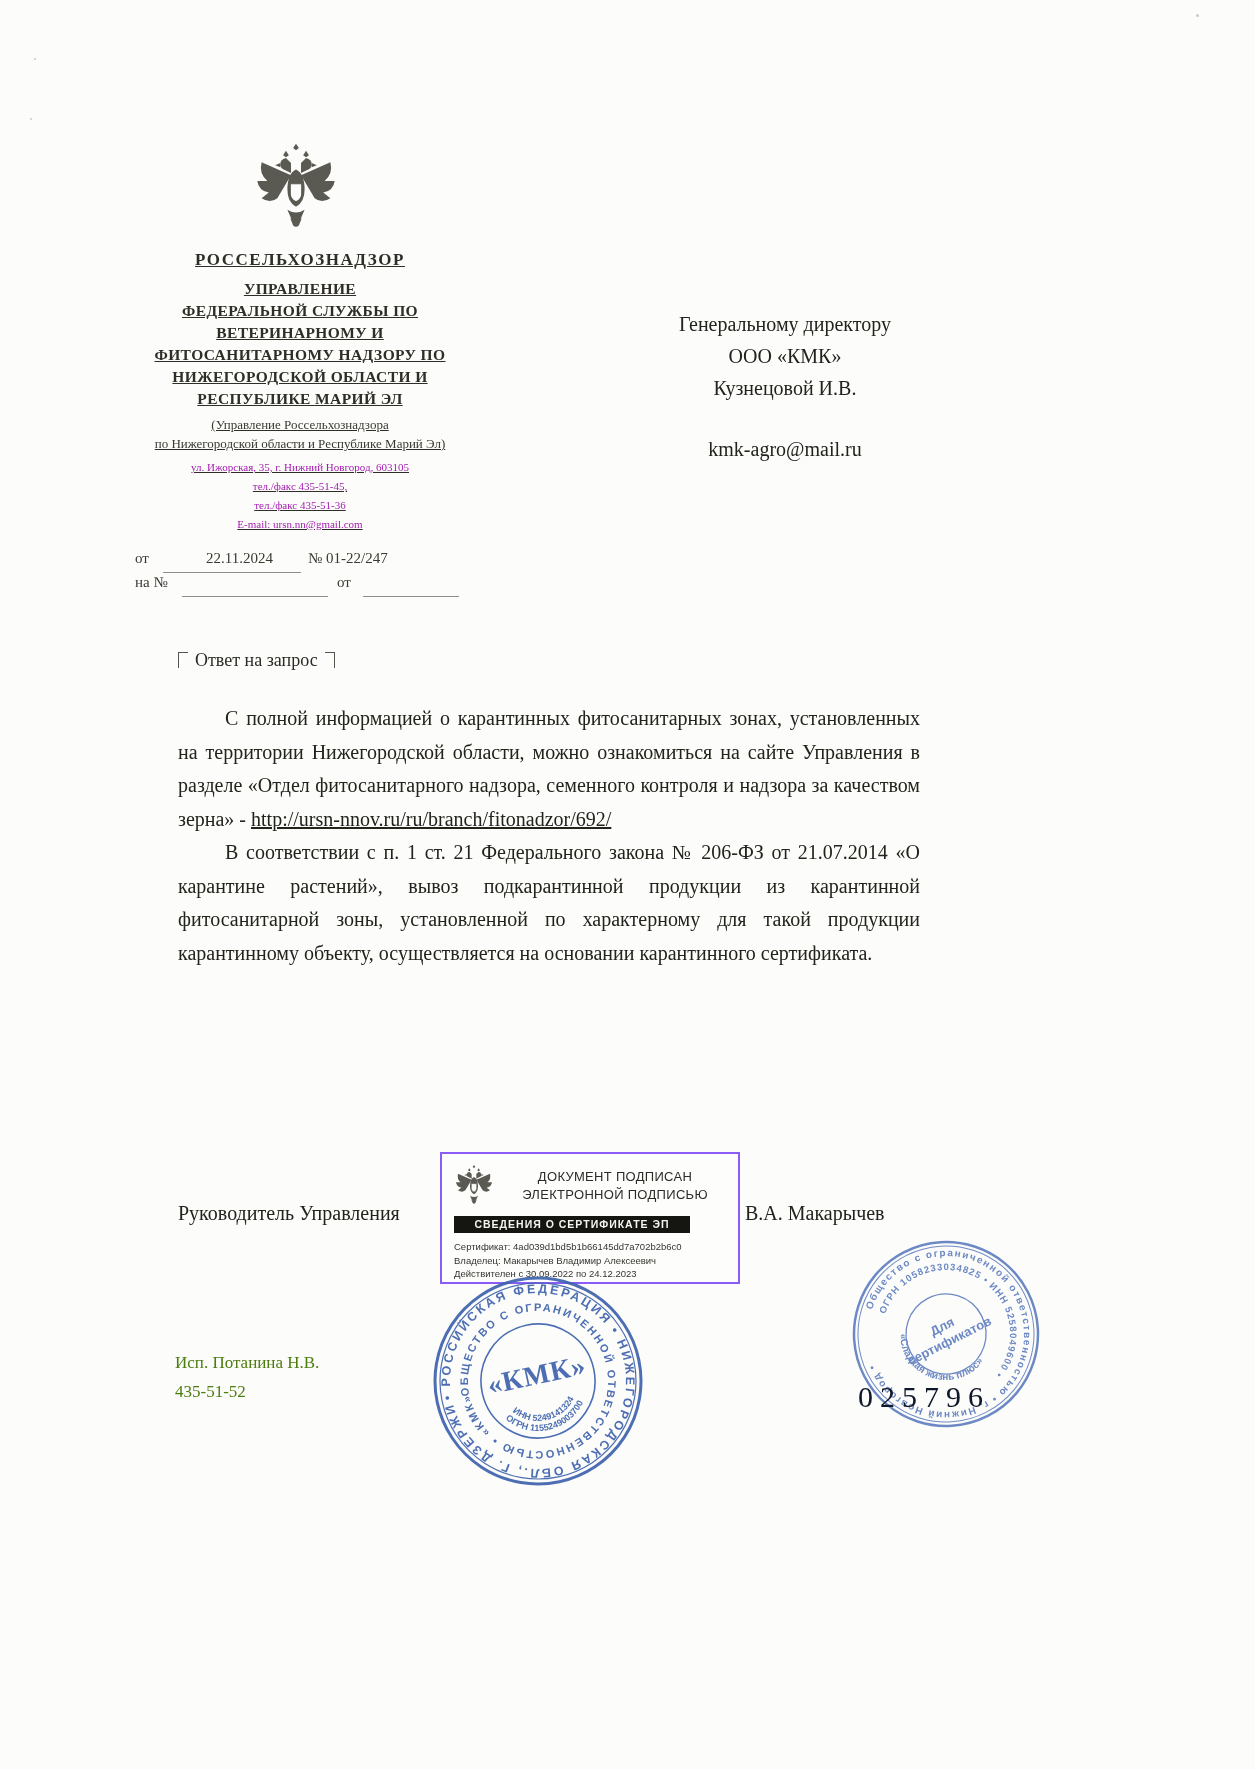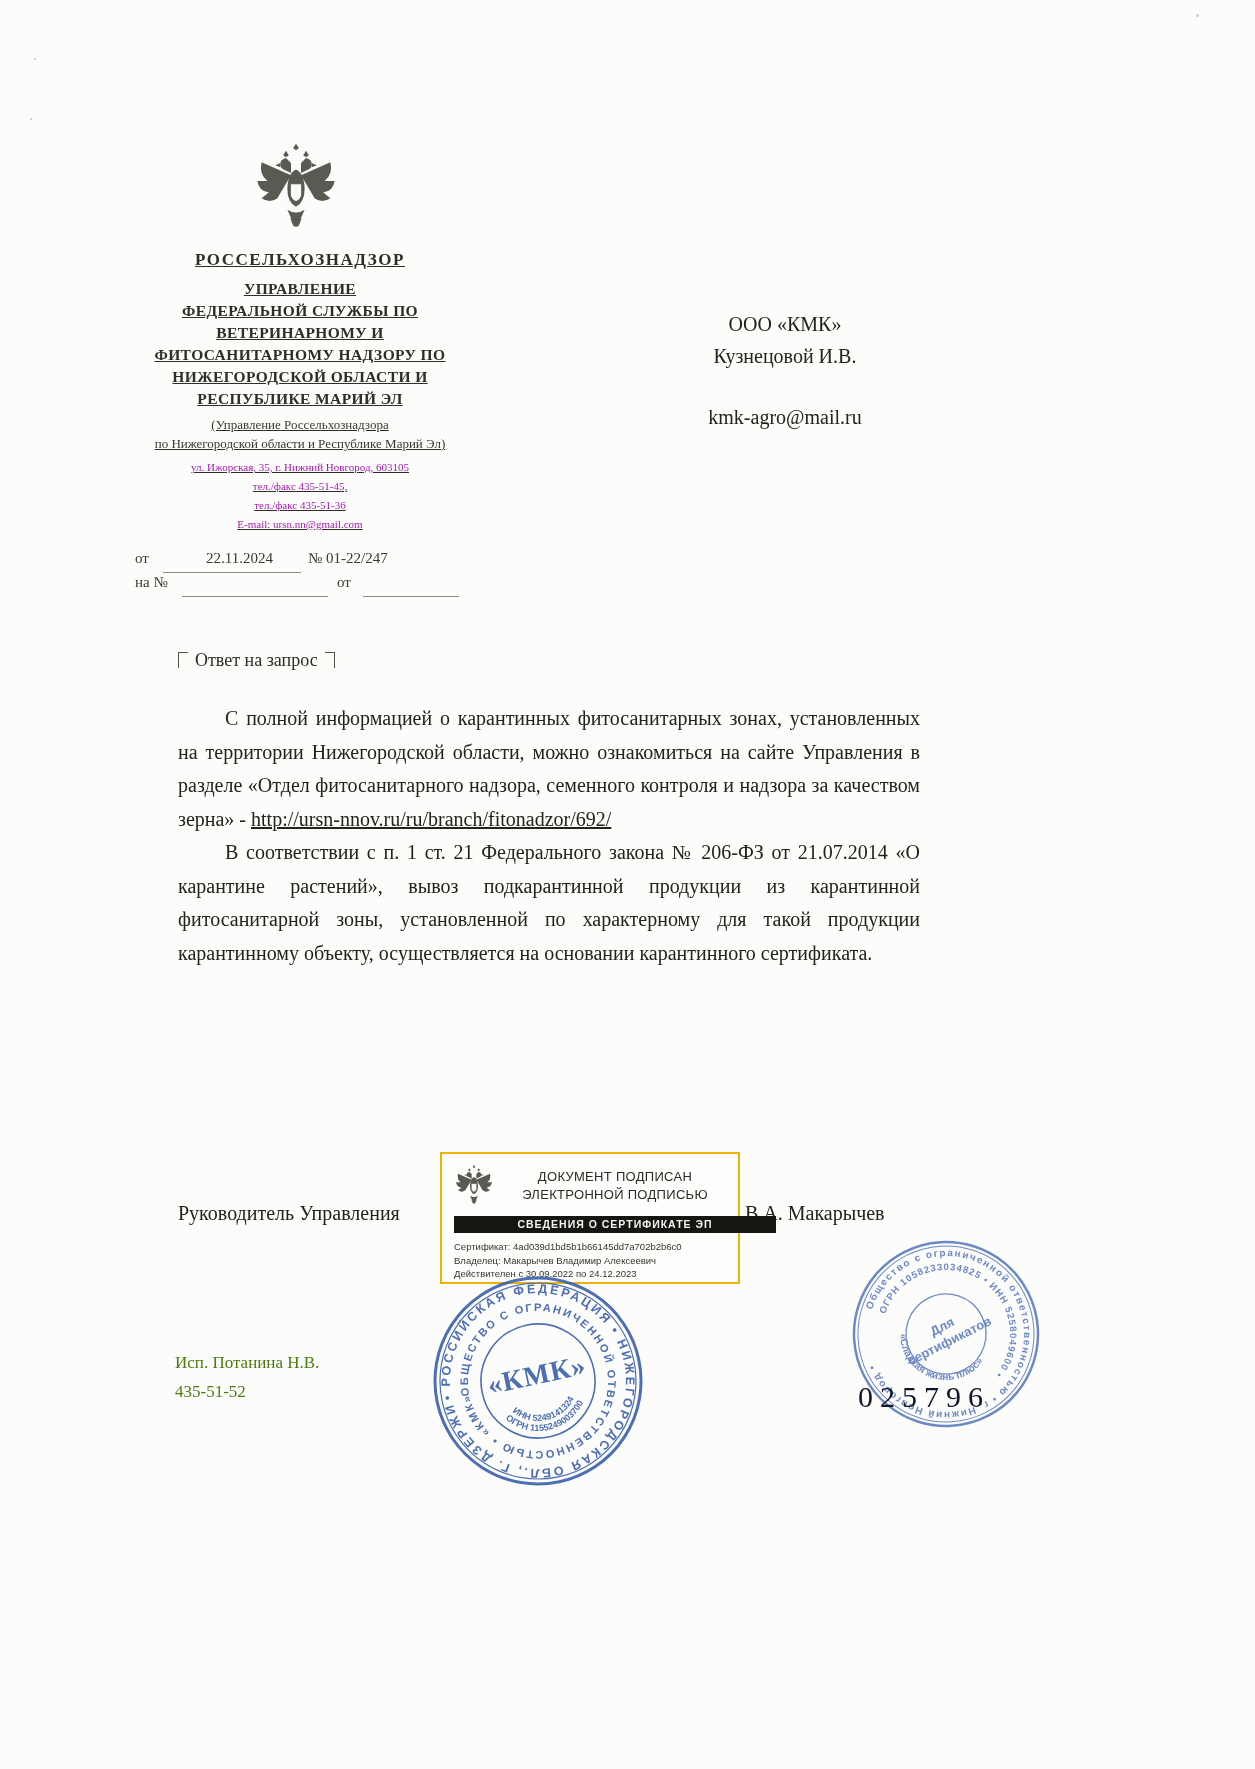--- a/index.html
+++ b/index.html
@@ -31,24 +31,24 @@
   .corner.r{border-right:1.4px solid #55544c;}
   
   .bodytext{position:absolute;left:178px;top:702px;width:742px;font-size:20px;line-height:33.5px;text-align:justify;color:#23221b;}
   .bodytext p{margin:0;text-indent:47px;}
   .doclink{text-decoration:underline;word-break:break-all;color:#23221b;}
   
   .sig-title{position:absolute;left:178px;top:1202px;font-size:20px;color:#23221c;}
   .sig-name{position:absolute;left:745px;top:1202px;font-size:20px;color:#23221c;}
   
   .esign{position:absolute;left:440px;top:1152px;width:300px;height:132px;background:#fdfdfc;
-    border:2px solid #eab308;box-sizing:border-box;font-family:"Liberation Sans","DejaVu Sans",sans-serif;}
+    border:2px solid #8b5cf6;box-sizing:border-box;font-family:"Liberation Sans","DejaVu Sans",sans-serif;}
   .esign .eagle-sm{position:absolute;left:12px;top:10px;width:40px;height:46px;}
   .esign .ehead{position:absolute;left:58px;top:14px;width:230px;text-align:center;font-size:13px;line-height:18px;color:#2c2c27;letter-spacing:.3px;}
-  .esign .ebar{position:absolute;left:12px;top:62px;width:322px;height:17px;background:#151511;color:#f4f4f0;
+  .esign .ebar{position:absolute;left:12px;top:62px;width:236px;height:17px;background:#151511;color:#f4f4f0;
     font-size:10.5px;font-weight:bold;letter-spacing:1px;text-align:center;line-height:17px;}
   .esign .einfo{position:absolute;left:12px;top:86px;font-size:9.5px;line-height:13.5px;color:#34342e;text-align:left;}
   
   .stamp{position:absolute;}
   .stamp-kmk{left:418px;top:1258px;transform:rotate(-12deg);opacity:.92;}
   .stamp-cert{left:836px;top:1224px;transform:rotate(18deg);opacity:.8;}
   .ringtext{font-family:"Liberation Sans","DejaVu Sans",sans-serif;font-weight:bold;}
   
   .executor{position:absolute;left:175px;top:1348px;font-size:17px;line-height:29px;color:#4d7c0f;}
   .docnum{position:absolute;left:858px;top:1380px;font-size:30px;letter-spacing:7px;color:#0f172a;}
@@ -109,20 +109,21 @@
   <div class="uline" style="left:163px;top:572px;width:138px"></div>
   <span class="ref" style="left:308px;top:550px">№</span>
   <span class="ref" style="left:326px;top:550px">01-22/247</span>
 
   <span class="ref" style="left:135px;top:574px">на №</span>
   <div class="uline" style="left:182px;top:596px;width:146px"></div>
   <span class="ref" style="left:337px;top:574px">от</span>
   <div class="uline" style="left:363px;top:596px;width:96px"></div>
 
   <div class="recipient">
+    <div class="rline">Генеральному директору</div>
     <div class="rline">ООО «КМК»</div>
     <div class="rline">Кузнецовой И.В.</div>
     <div class="remail">kmk-agro@mail.ru</div>
   </div>
 
   <div class="subject">
     <span class="corner l"></span>
     <span>Ответ на запрос</span>
     <span class="corner r"></span>
   </div>

